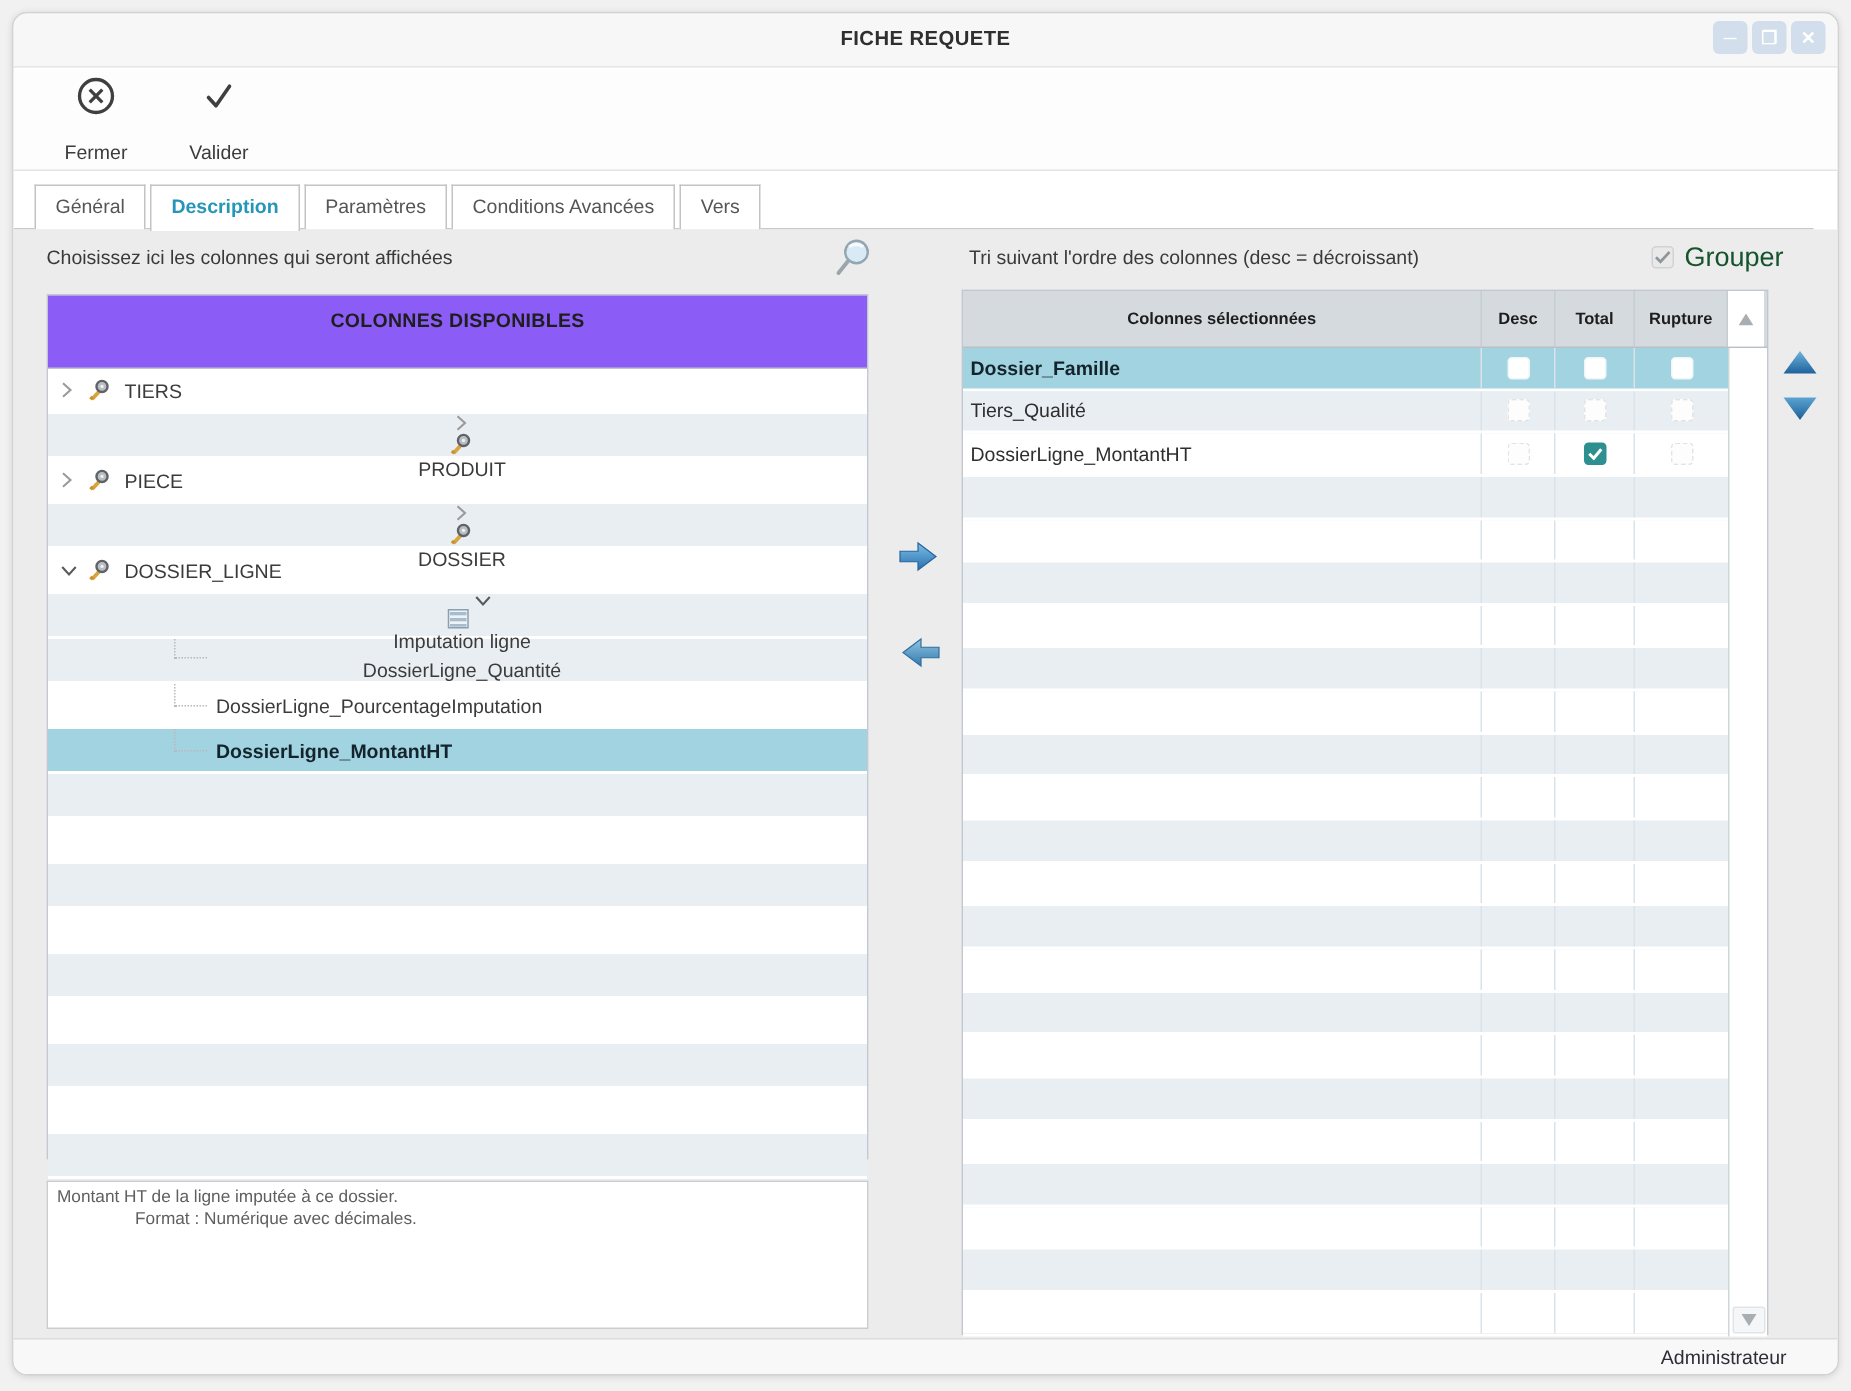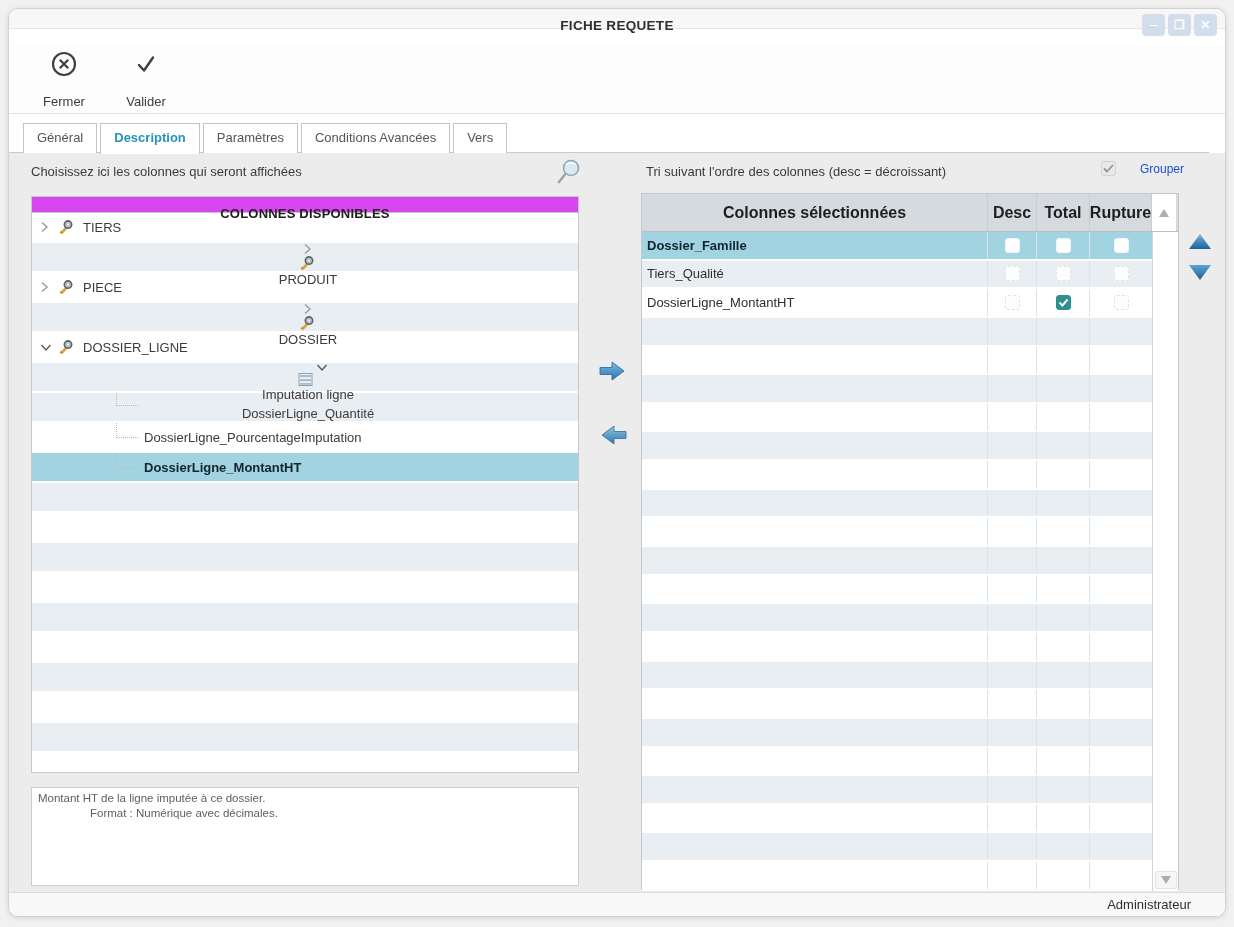--- a/index.html
+++ b/index.html
@@ -4,21 +4,21 @@
 <style>
   * { margin:0; padding:0; box-sizing:border-box; }
   html,body { width:1234px; height:927px; }
   body { background:#f1f1f1; font-family:"Liberation Sans", sans-serif; color:#3b3b3b; overflow:hidden; }
 
   .window { position:absolute; left:8px; top:8px; width:1218px; height:909px;
             background:#fff; border:1px solid #d2d2d2; border-radius:10px;
             box-shadow:0 1px 5px rgba(0,0,0,.13); overflow:hidden; }
 
   
-  .titlebar { position:absolute; left:0; top:0; right:0; height:20px; background:#f7f7f7;
+  .titlebar { position:absolute; left:0; top:0; right:0; height:36px; background:#f7f7f7;
               border-bottom:1px solid #e5e5e5; }
   .title { position:absolute; left:0; right:0; top:9px; text-align:center; font-weight:bold;
            font-size:13.5px; color:#2f2f2f; letter-spacing:.3px; }
   .winbtns { position:absolute; right:8px; top:5px; display:flex; gap:3px; }
   .winbtn { width:23px; height:22px; background:#d2deeb; border-radius:4px; color:#fff;
             display:flex; align-items:center; justify-content:center; font-size:12px; font-weight:bold;
             cursor:default; }
 
   
   .toolbar { position:absolute; left:0; top:37px; right:0; height:68px; background:#fdfdfd;
@@ -40,26 +40,26 @@
   .content { position:absolute; left:0; top:144px; right:0; bottom:24px; background:#ececec; }
 
   .instr { position:absolute; font-size:13px; color:#3a3a3a; }
   .instr.left { left:22px; top:11px; }
   .instr.right { left:637px; top:11px; }
   .search { position:absolute; left:544px; top:5px; width:30px; height:32px; }
 
   .grouper { position:absolute; left:1092px; top:8px; display:flex; align-items:center; gap:7px; }
   .grouper .box { width:15px; height:15px; border-radius:3px; background:#e9e9e9; border:1px solid #d2d2d2;
                   display:flex; align-items:center; justify-content:center; }
-  .grouper .lbl { font-size:12px; color:#1d4ed8;margin-left:17px; }
+  .grouper .lbl { font-size:18px; color:#14532d; }
 
   
   .lpanel { position:absolute; left:22px; top:43px; width:548px; height:577px; background:#fff;
             border:1px solid #c3c9ce; }
-  .lheader { height:16px; background:#d946ef; border-bottom:1px solid #bfc5ca; text-align:center;
+  .lheader { height:49px; background:#8b5cf6; border-bottom:1px solid #bfc5ca; text-align:center;
              font-weight:bold; font-size:13px; color:#1e1e1e; line-height:33px; letter-spacing:.2px; }
   .tree-row { height:30px; display:flex; align-items:center; font-size:13px; color:#3b3b3b;
               border-bottom:2px solid #fff; }
   .tree-row.tint { background:#e9eef2;flex-direction:column; }
   .tree-row.sel { background:#a2d3e1; font-weight:bold; color:#13242c; }
   .tree-row .chev { width:12px; margin-left:8px; display:flex; align-items:center; }
   .tree-row.lvl1 .chev { margin-left:33px; }
   .tree-row .ticon { width:20px; margin-left:5px; display:flex; align-items:center; }
   .tree-row .t-label { margin-left:6px; }
   .tree-row .dotL { margin-left:84px; width:22px; height:15px; align-self:flex-start;
@@ -73,21 +73,21 @@
 
   
   .xfer { position:absolute; width:30px; height:24px; }
   .xfer.add { left:588px; top:206px; }
   .xfer.rem { left:590px; top:270px; }
 
   
   .rtable { position:absolute; left:632px; top:40px; width:538px; height:697px; background:#fff;
             border:1px solid #c2c8cd; display:flex; flex-direction:column; }
   .rhead { display:flex; height:38px; background:#d4dade; border-bottom:1px solid #b9bfc5; flex:none; }
-  .rhead .hc { font-weight:bold; font-size:16px; color:#1d1d1d; display:flex; align-items:center;
+  .rhead .hc { font-weight:bold; font-size:11px; color:#1d1d1d; display:flex; align-items:center;
                justify-content:center; overflow:hidden; white-space:nowrap; border-right:1px solid #c6cdd3; }
   .hc.name { width:346px; }
   .hc.desc { width:49px; }
   .hc.total { width:53px; }
   .hc.rupt { width:62px; }
   .hc.sb { width:24px; border-right:none; background:#fff; }
   .rbody { flex:1; display:flex; }
   .rows { width:510px; display:flex; flex-direction:column; }
   .rt-row { height:28.65px; flex:none; display:flex; border-bottom:2px solid #fff; }
   .rt-row.tint { background:#e9eef2; }

